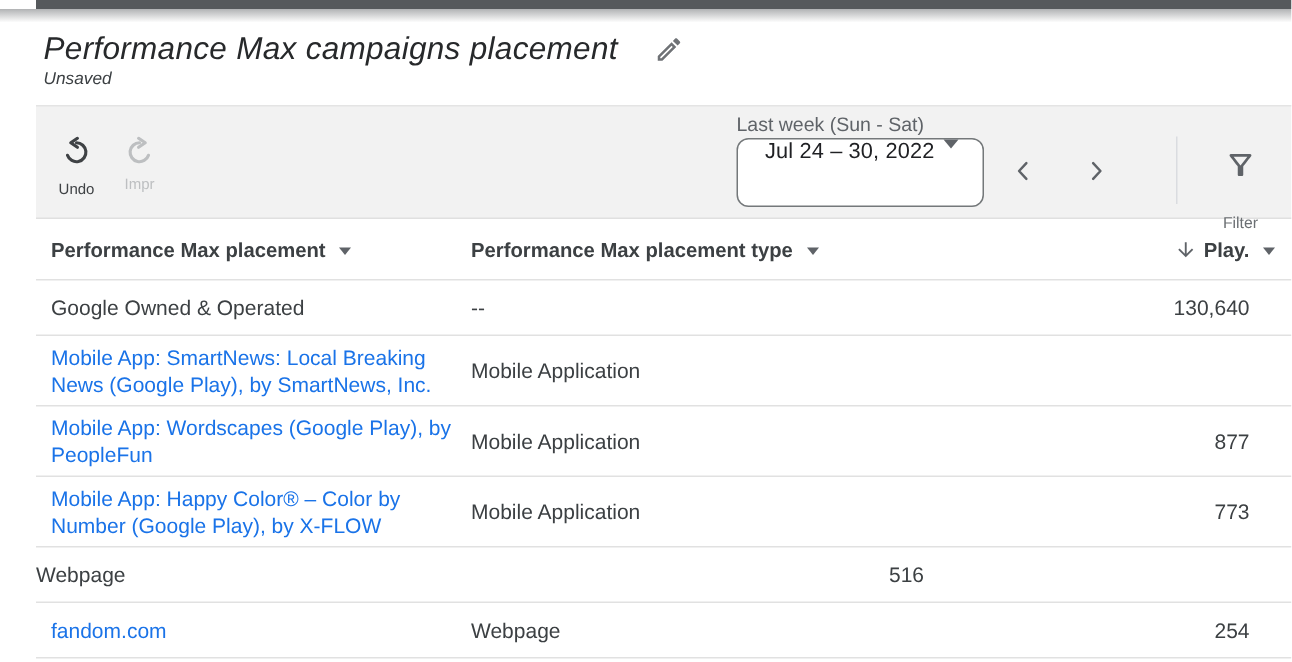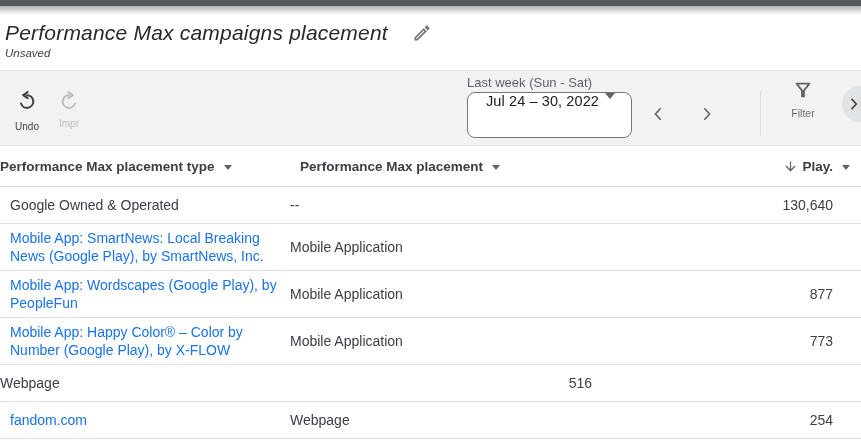--- a/index.html
+++ b/index.html
@@ -1,18 +1,18 @@
 <!DOCTYPE html>
 <html><head>
 <meta charset="utf-8">
 <style>
   * { margin:0; padding:0; box-sizing:border-box; }
   html,body { width:861px; height:441px; overflow:hidden; background:#fff;
               font-family:"Liberation Sans","DejaVu Sans",sans-serif; color:#3c4043; }
-  .screen { position:relative; width:861px; height:441px; }
+  .screen { position:relative; width:861px; height:441px;padding-left:24px; }
 
   
   .topbar { height:6px; background:#56595c; }
   .topbar-shadow { position:absolute; top:6px; left:0; right:0; height:9px;
                    background:linear-gradient(rgba(60,64,67,.40), rgba(60,64,67,0)); pointer-events:none; }
 
   
   .title-area { height:64px; padding:15px 0 0 5px; background:#fff; }
   .title-row { display:flex; align-items:center; }
   .page-title { font-size:21px; font-style:italic; font-weight:400; color:#27292b; letter-spacing:.2px; }
@@ -32,21 +32,21 @@
   .date-btn { position:absolute; left:467px; top:21px; width:165px; height:46px; background:#fff;
               border:1px solid #747必a; border:1px solid #74787a; border-radius:8px; cursor:pointer;
               display:flex; align-items:flex-start; padding:0 16px 0 18px; font-family:inherit; }
   .date-btn .date-text { font-size:14.5px; color:#202124; letter-spacing:.1px; }
   .caret { width:0; height:0; border-left:5px solid transparent; border-right:5px solid transparent;
            border-top:6px solid #5f6368; margin-left:auto; }
   .nav-btn { position:absolute; top:24px; width:40px; height:40px; background:none; border:none;
              cursor:pointer; color:#5f6368; display:flex; align-items:center; justify-content:center; }
   .nav-prev { left:638px; } .nav-next { left:687px; }
   .v-divider { position:absolute; left:760px; top:20px; width:1px; height:45px; background:#dadce0; }
-  .filter-btn { position:absolute; left:781px; top:8px; width:44px; color:#5f6368; }
+  .filter-btn { position:absolute; left:781px; top:28px; width:44px; color:#5f6368;gap:16px; }
   .filter-btn .lbl { font-size:10.5px; color:#6b6f73; margin-top:3px; }
   .collapse-btn { position:absolute; left:842px; top:15px; width:36px; height:36px; border-radius:50%;
                   background:#e2e3e4; border:none; cursor:pointer; color:#3c4043;
                   display:flex; align-items:center; padding-left:4px; }
 
   
   .table { background:#fff; }
   .trow { display:grid; grid-template-columns:290px 330px 1fr; border-bottom:1px solid #e1e1e1; }
   .thead { height:41px; }
   .thead .hcell { display:flex; align-items:center; font-size:13.5px; font-weight:700; color:#3c4043; }
@@ -136,26 +136,26 @@
       <span style="display:flex;">
         <svg width="16" height="16" viewBox="0 0 24 24" fill="none" stroke="currentColor" stroke-width="2.4" stroke-linecap="round" stroke-linejoin="round">
             <path d="M9 5 L15.5 12 L9 19"></path>
           </svg>
       </span>
     </button>
   </div>
 
   <div class="table">
     <div class="trow thead">
+      <div class="hcell c1">
+        <span>Performance Max placement</span>
+        <span class="hcaret"></span>
+      </div>
       <div class="hcell c2">
         <span>Performance Max placement type</span>
-        <span class="hcaret"></span>
-      </div>
-      <div class="hcell c1">
-        <span>Performance Max placement</span>
         <span class="hcaret"></span>
       </div>
       <div class="hcell c3">
         <span class="sort-arrow">
           <svg width="15" height="15" viewBox="0 0 24 24" fill="currentColor">
               <path d="M20 12l-1.41-1.41L13 16.17V4h-2v12.17l-5.58-5.59L4 12l8 8 8-8z"></path>
             </svg>
         </span>
         <span>Play.</span>
         <span class="hcaret"></span>

